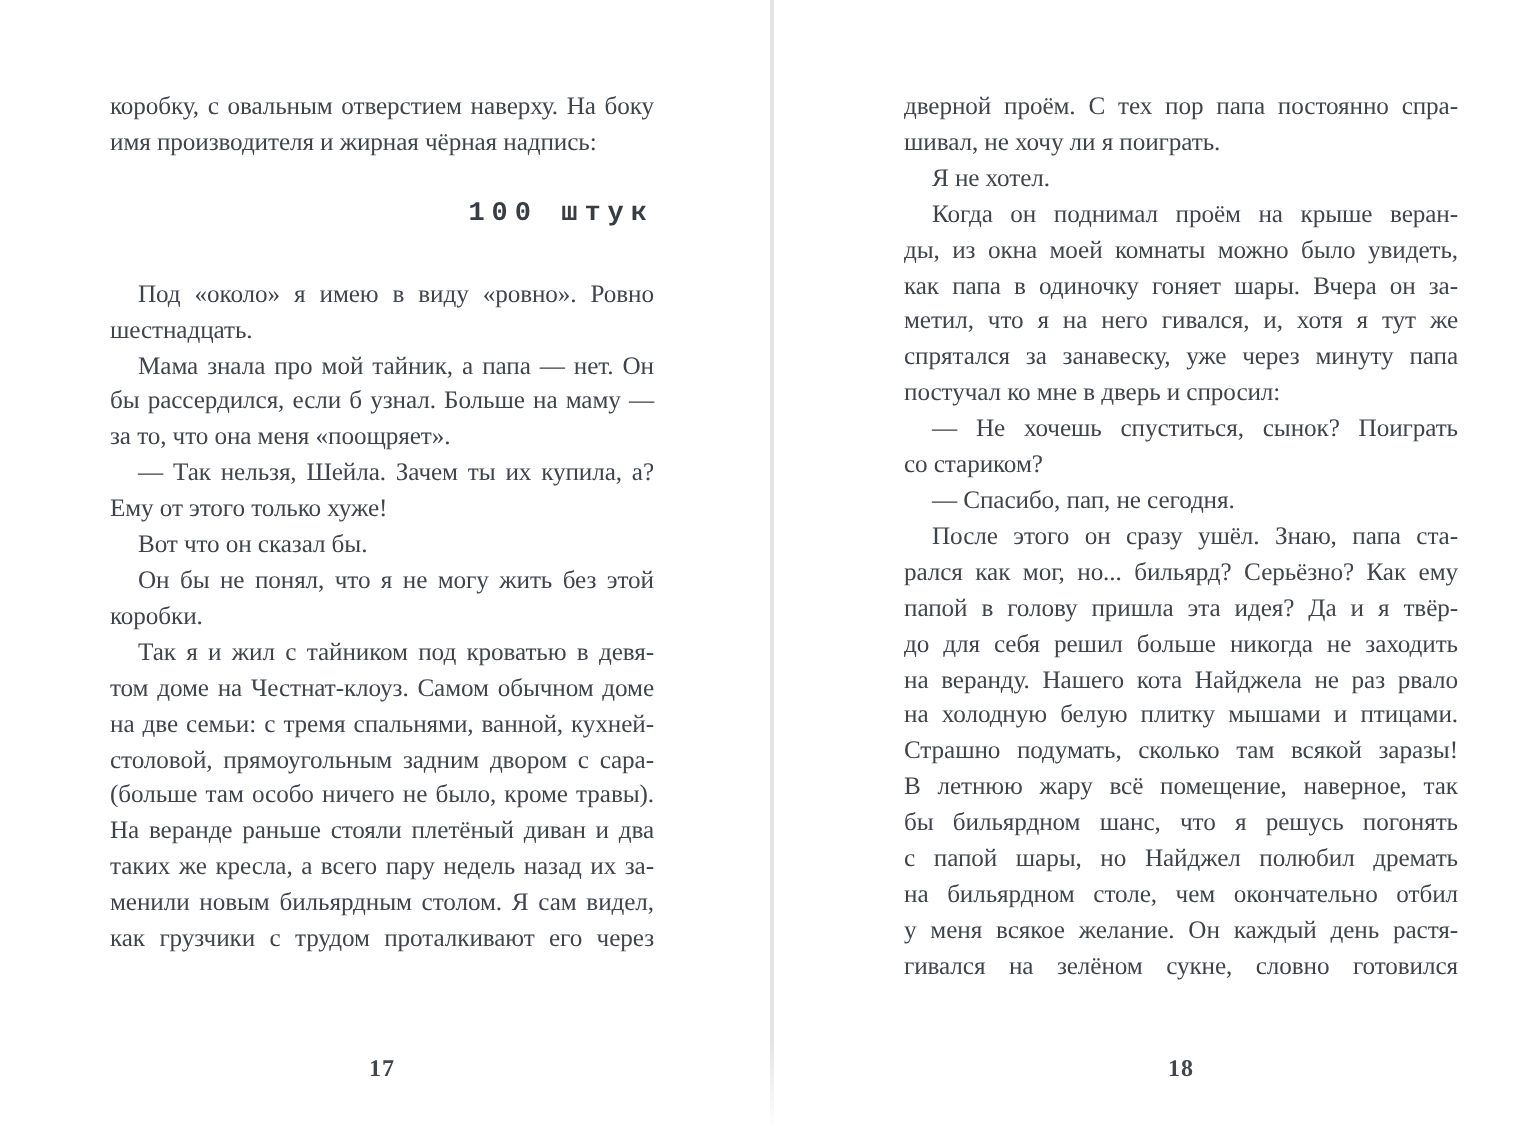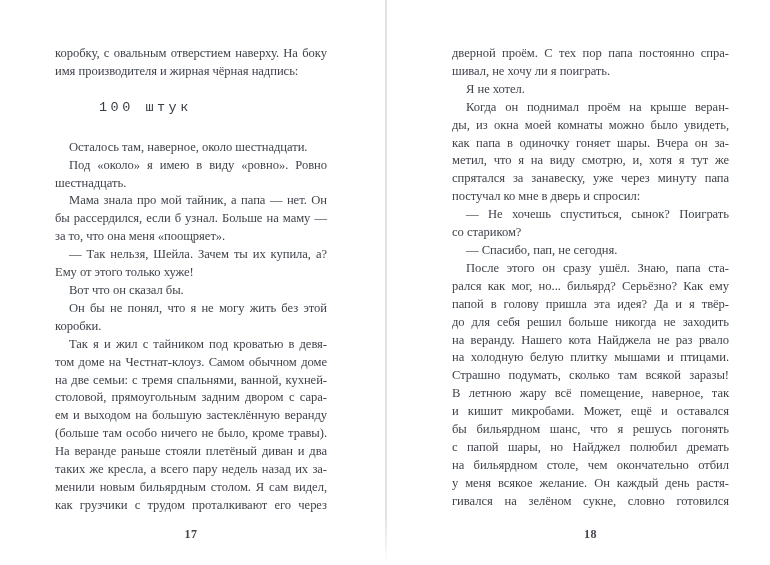--- a/index.html
+++ b/index.html
@@ -41,24 +41,24 @@
     min-height: 17.9px;
     font-size: 12.6px;
     letter-spacing: -0.05px;
     color: var(--text, #3f444b);
     white-space: normal;
   }
   .line.j { text-align: justify; text-align-last: justify; }
   .line.i { text-indent: 14px; }
   .line.h {
     font-family: "Liberation Mono", "DejaVu Sans Mono", monospace;
-    font-weight: normal;
+    font-weight: bold;
     font-size: 13.5px;
     letter-spacing: 3.5px;
-    text-align: left;
+    text-align: right;
     padding-left: 44px;
     margin: 18px 0 22px 0;
     color: var(--heading, #383d44);
   }
   .pagenum {
     position: absolute;
     top: 482px;
     left: 0;
     width: 100%;
     text-align: center;
@@ -73,68 +73,65 @@
 <body>
 
 <div class="spread">
   <div class="divider"></div>
 
   <div class="page left">
     <div class="text" id="left-lines">
         <div class="line j">коробку, с овальным отверстием наверху. На боку</div>
         <div class="line">имя производителя и жирная чёрная надпись:</div>
         <div class="line h">100 штук</div>
-        <div class="line i">Осталось там, наверное, около шестнадцати.</div>
         <div class="line j i">Под «около» я имею в виду «ровно». Ровно</div>
         <div class="line">шестнадцать.</div>
         <div class="line j i">Мама знала про мой тайник, а папа — нет. Он</div>
         <div class="line j">бы рассердился, если б узнал. Больше на маму —</div>
         <div class="line">за то, что она меня «поощряет».</div>
         <div class="line j i">— Так нельзя, Шейла. Зачем ты их купила, а?</div>
         <div class="line">Ему от этого только хуже!</div>
         <div class="line i">Вот что он сказал бы.</div>
         <div class="line j i">Он бы не понял, что я не могу жить без этой</div>
         <div class="line">коробки.</div>
         <div class="line j i">Так я и жил с тайником под кроватью в девя-</div>
         <div class="line j">том доме на Честнат-клоуз. Самом обычном доме</div>
         <div class="line j">на две семьи: с тремя спальнями, ванной, кухней-</div>
         <div class="line j">столовой, прямоугольным задним двором с сара-</div>
-        <div class="line j">ем и выходом на большую застеклённую веранду</div>
         <div class="line j">(больше там особо ничего не было, кроме травы).</div>
         <div class="line j">На веранде раньше стояли плетёный диван и два</div>
         <div class="line j">таких же кресла, а всего пару недель назад их за-</div>
         <div class="line j">менили новым бильярдным столом. Я сам видел,</div>
         <div class="line j">как грузчики с трудом проталкивают его через</div>
       </div>
     <div class="pagenum">17</div>
   </div>
 
   <div class="page right">
     <div class="text" id="right-lines">
         <div class="line j">дверной проём. С тех пор папа постоянно спра-</div>
         <div class="line">шивал, не хочу ли я поиграть.</div>
         <div class="line i">Я не хотел.</div>
         <div class="line j i">Когда он поднимал проём на крыше веран-</div>
         <div class="line j">ды, из окна моей комнаты можно было увидеть,</div>
         <div class="line j">как папа в одиночку гоняет шары. Вчера он за-</div>
-        <div class="line j">метил, что я на виду смотрю, и, хотя я тут же</div>
+        <div class="line j">метил, что я на него гивался, и, хотя я тут же</div>
         <div class="line j">спрятался за занавеску, уже через минуту папа</div>
         <div class="line">постучал ко мне в дверь и спросил:</div>
         <div class="line j i">— Не хочешь спуститься, сынок? Поиграть</div>
         <div class="line">со стариком?</div>
         <div class="line i">— Спасибо, пап, не сегодня.</div>
         <div class="line j i">После этого он сразу ушёл. Знаю, папа ста-</div>
         <div class="line j">рался как мог, но... бильярд? Серьёзно? Как ему</div>
         <div class="line j">папой в голову пришла эта идея? Да и я твёр-</div>
         <div class="line j">до для себя решил больше никогда не заходить</div>
         <div class="line j">на веранду. Нашего кота Найджела не раз рвало</div>
         <div class="line j">на холодную белую плитку мышами и птицами.</div>
         <div class="line j">Страшно подумать, сколько там всякой заразы!</div>
         <div class="line j">В летнюю жару всё помещение, наверное, так</div>
-        <div class="line j">и кишит микробами. Может, ещё и оставался</div>
         <div class="line j">бы бильярдном шанс, что я решусь погонять</div>
         <div class="line j">с папой шары, но Найджел полюбил дремать</div>
         <div class="line j">на бильярдном столе, чем окончательно отбил</div>
         <div class="line j">у меня всякое желание. Он каждый день растя-</div>
         <div class="line j">гивался на зелёном сукне, словно готовился</div>
       </div>
     <div class="pagenum">18</div>
   </div>
 </div>
 

